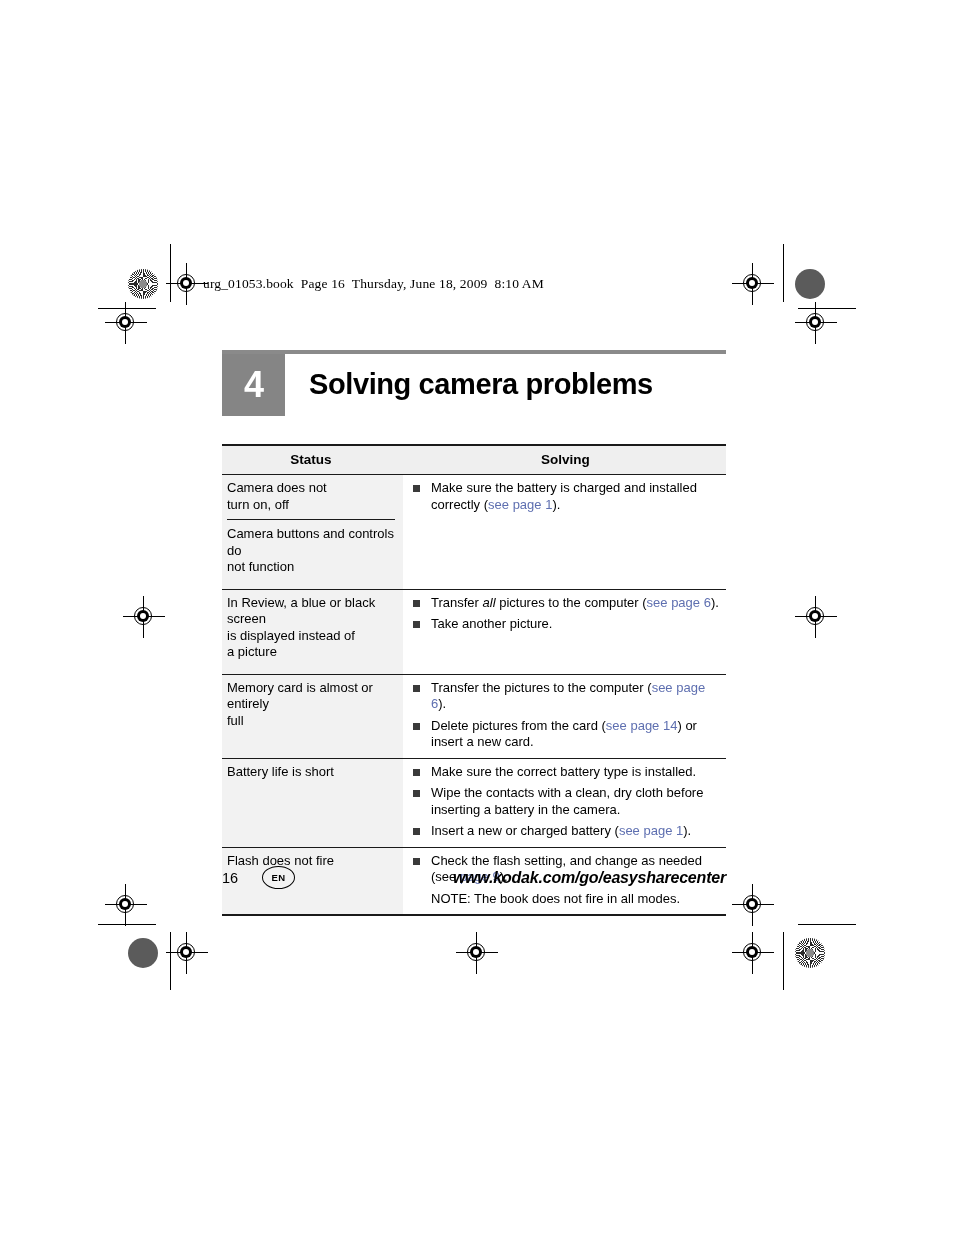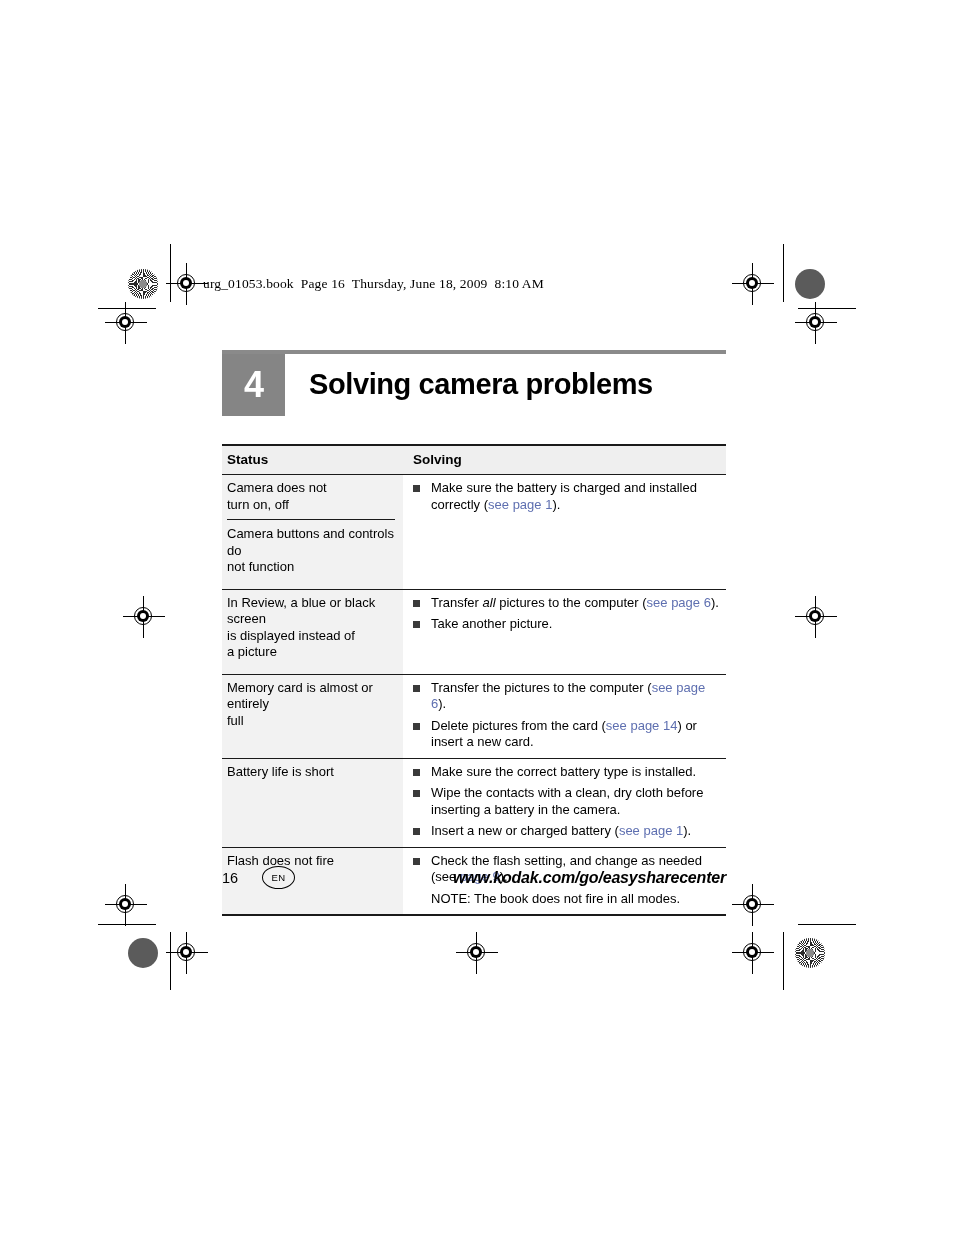--- a/index.html
+++ b/index.html
@@ -144,20 +144,21 @@
     margin-top: 28px;
     width: 504px;
     border-top: 2.5px solid #1a1a1a;
     border-bottom: 2.5px solid #1a1a1a;
     box-sizing: border-box;
   }
   .tbl-head {
     display: flex;
     background: #efefef;
     border-bottom: 1.5px solid #1a1a1a;
+    text-align: center;
   }
   .th {
     font-size: 13.5px;
     font-weight: bold;
     padding: 6px 8px 7px 5px;
     box-sizing: border-box;
     color: #000;
   }
   .th.status { width: 181px; flex: 0 0 181px; }
   .th.solution { flex: 1 1 auto; padding-left: 10px; }
@@ -231,21 +232,21 @@
     font-size: 14.5px;
     color: #000;
     width: 40px;
   }
   .lang-badge {
     width: 33px;
     height: 23px;
     border: 1.3px solid #000;
     border-radius: 50%;
     font-size: 9.5px;
-    font-weight: normal;
+    font-weight: bold;
     display: flex;
     align-items: center;
     justify-content: center;
     letter-spacing: 0.3px;
     box-sizing: border-box;
   }
   .footer-url {
     margin-left: auto;
     font-size: 16px;
     font-style: italic;

